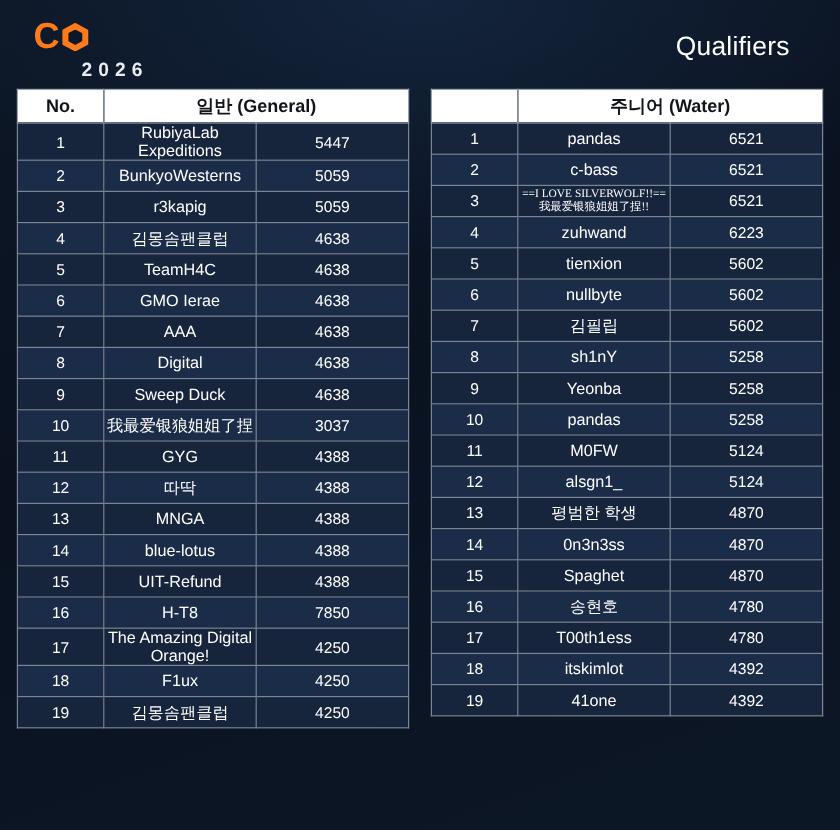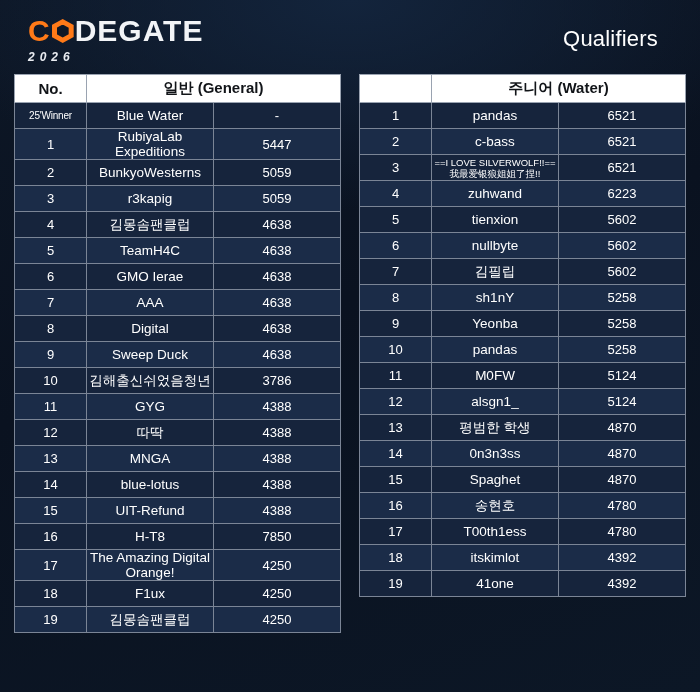--- a/index.html
+++ b/index.html
@@ -54,25 +54,25 @@
   .logo-main .hex::after {
     content: "";
     position: absolute;
     left: 5px; top: 5.5px;
     width: 12px; height: 13px;
     background: #0d1726;
     clip-path: polygon(50% 0%, 100% 25%, 100% 75%, 50% 100%, 0% 75%, 0% 25%);
   }
   .logo-year {
     margin-top: 4px;
-    font-size: 12px;
+    margin-left: 40px;
+    font-size: 16px;
     font-weight: 700;
     letter-spacing: 5px;
     color: #e9ecf1;
-    font-style: italic;
   }
   .qualifiers {
     position: absolute;
     right: 42px; top: 26px;
     color: #ffffff;
     font-size: 22px;
     font-weight: 400;
     letter-spacing: 0.2px;
   }
   
@@ -109,59 +109,53 @@
   .col-name { }
   .col-score{ width: 62px; }
 
   tbody tr td { background: #16243c; }
   tbody tr:nth-child(odd) td { background: #16243c; }
   tbody tr:nth-child(even) td { background: #1b2c48; }
 
   td.cell-no { font-size: 13px; }
   td.cell-no.winner { font-size: 10px; letter-spacing: -0.2px; }
   td.cell-name { font-size: 13.5px; }
-  td.cell-name.small { font-size: 9.5px; line-height: 11px; }
+  td.cell-name.small { font-size: 9.5px; line-height: 11px; font-family: Liberation Serif, serif; }
   td.cell-score { font-size: 13px; }
 
   
   .col.left table { position: relative; }
 </style>
 </head>
 <body>
 
 <div class="page">
 
   <div class="header">
     <div class="logo">
       <div class="logo-main">
         <span class="c1">C</span>
           <span class="hex"></span>
-          <span>DEGATE</span>
       </div>
       <div class="logo-year">2026</div>
     </div>
     <div class="qualifiers">Qualifiers</div>
   </div>
 
   <div class="columns">
     <div class="col left">
       <table>
         <thead>
           <tr>
             <th class="col-no">No.</th>
             <th class="col-name" colspan="2">일반 (General)</th>
           </tr>
         </thead>
         <tbody>
             <tr>
-              <td class="cell-no col-no winner">25'Winner</td>
-              <td class="cell-name col-name">Blue Water</td>
-              <td class="cell-score col-score">-</td>
-            </tr>
-            <tr>
               <td class="cell-no col-no">1</td>
               <td class="cell-name col-name">RubiyaLab Expeditions</td>
               <td class="cell-score col-score">5447</td>
             </tr>
             <tr>
               <td class="cell-no col-no">2</td>
               <td class="cell-name col-name">BunkyoWesterns</td>
               <td class="cell-score col-score">5059</td>
             </tr>
             <tr>
@@ -194,22 +188,22 @@
               <td class="cell-name col-name">Digital</td>
               <td class="cell-score col-score">4638</td>
             </tr>
             <tr>
               <td class="cell-no col-no">9</td>
               <td class="cell-name col-name">Sweep Duck</td>
               <td class="cell-score col-score">4638</td>
             </tr>
             <tr>
               <td class="cell-no col-no">10</td>
-              <td class="cell-name col-name">김해출신쉬었음청년</td>
-              <td class="cell-score col-score">3786</td>
+              <td class="cell-name col-name">我最爱银狼姐姐了捏</td>
+              <td class="cell-score col-score">3037</td>
             </tr>
             <tr>
               <td class="cell-no col-no">11</td>
               <td class="cell-name col-name">GYG</td>
               <td class="cell-score col-score">4388</td>
             </tr>
             <tr>
               <td class="cell-no col-no">12</td>
               <td class="cell-name col-name">따딱</td>
               <td class="cell-score col-score">4388</td>

